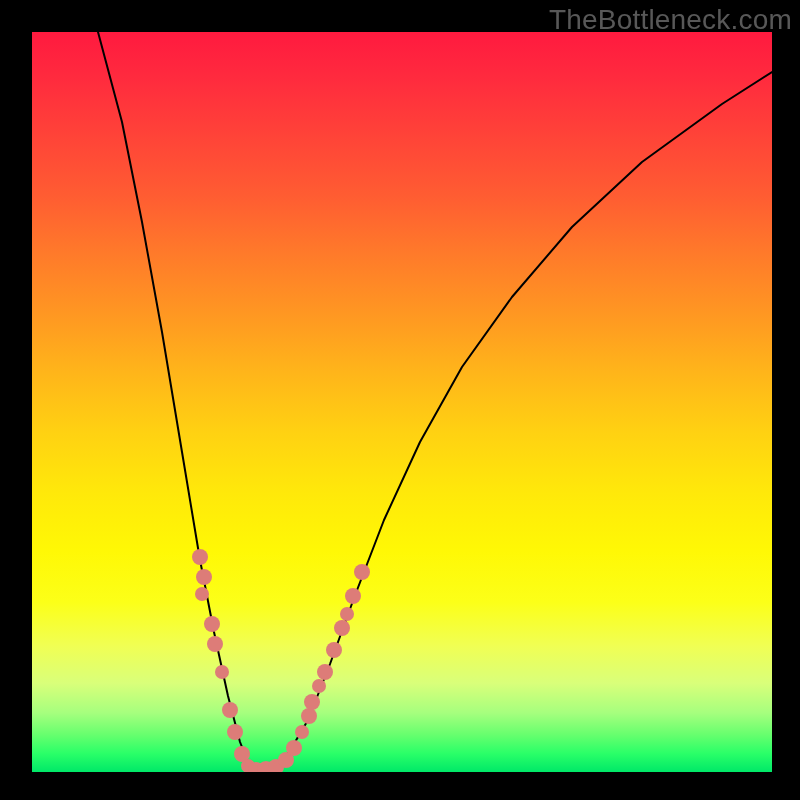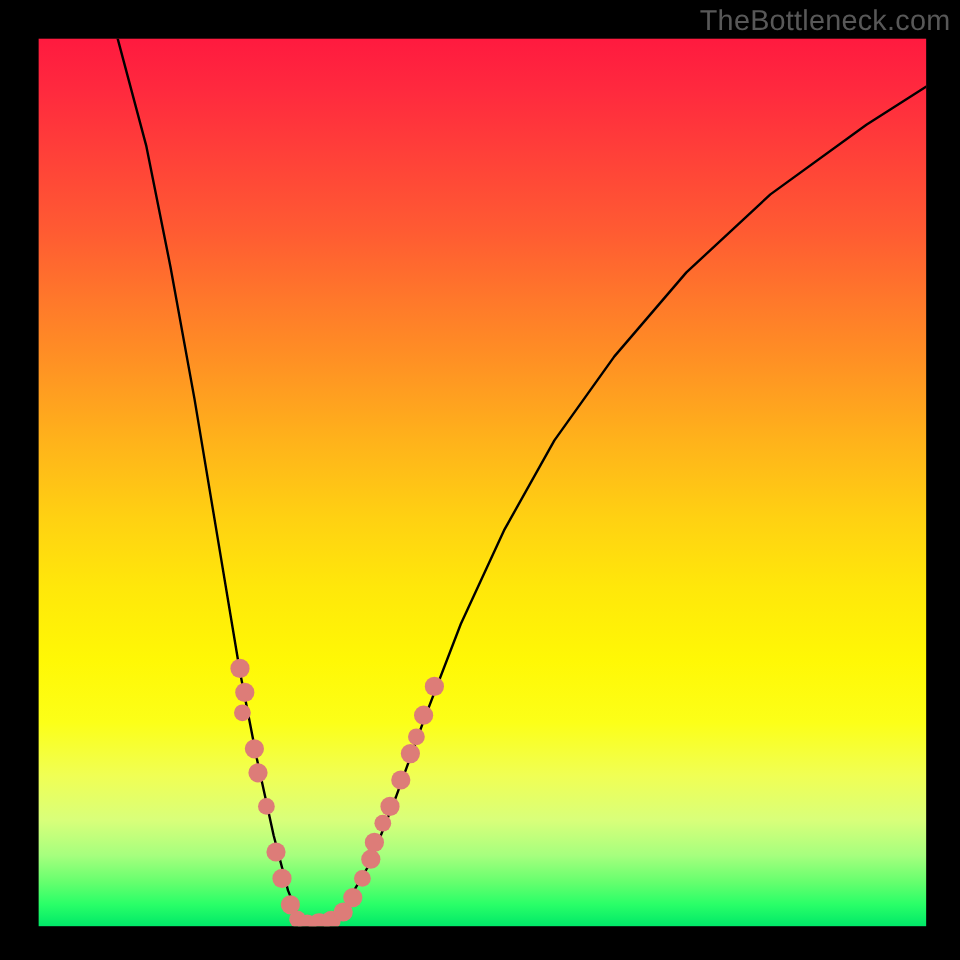--- a/index.html
+++ b/index.html
@@ -8,21 +8,21 @@
     position: relative;
     width: 800px;
     height: 800px;
     background: #000;
   }
   .watermark {
     position: absolute;
     top: 4px;
     right: 8px;
     font-family: Arial, Helvetica, sans-serif;
-    font-size: 24px;
+    font-size: 28px;
     color: #585858;
     letter-spacing: 0.2px;
     z-index: 10;
   }
   .plot-area {
     position: absolute;
     left: 32px;
     top: 32px;
     width: 740px;
     height: 740px;

